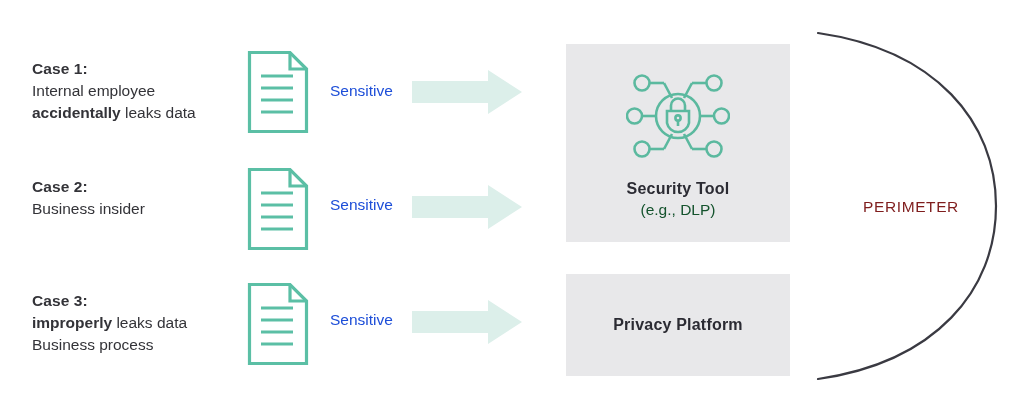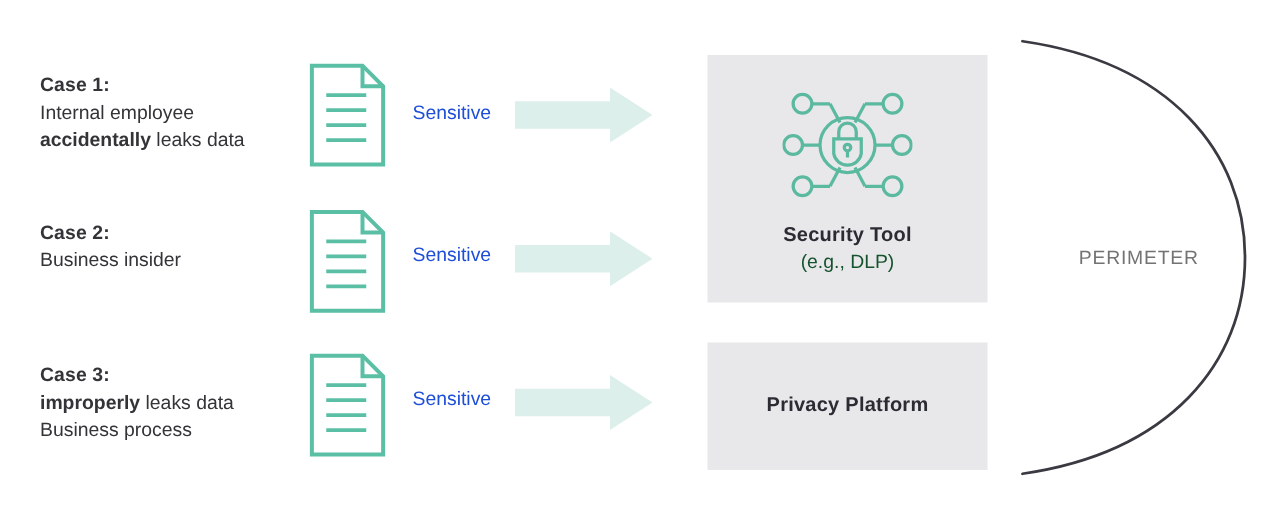--- a/index.html
+++ b/index.html
@@ -107,21 +107,21 @@
     height: 368px;
   }
   #perimeter-label {
     position: absolute;
     left: 846px;
     top: 198px;
     width: 130px;
     text-align: center;
     font-size: 15.5px;
     letter-spacing: .6px;
-    color: #737373;
+    color: #7f1d1d;
   }
 </style>
 </head>
 <body>
 
 <div id="diagram">
 
   <div class="case-block" style="top:58px;">
     <span class="case-title">Case 1:</span>
     <span class="case-line">Internal employee</span>

